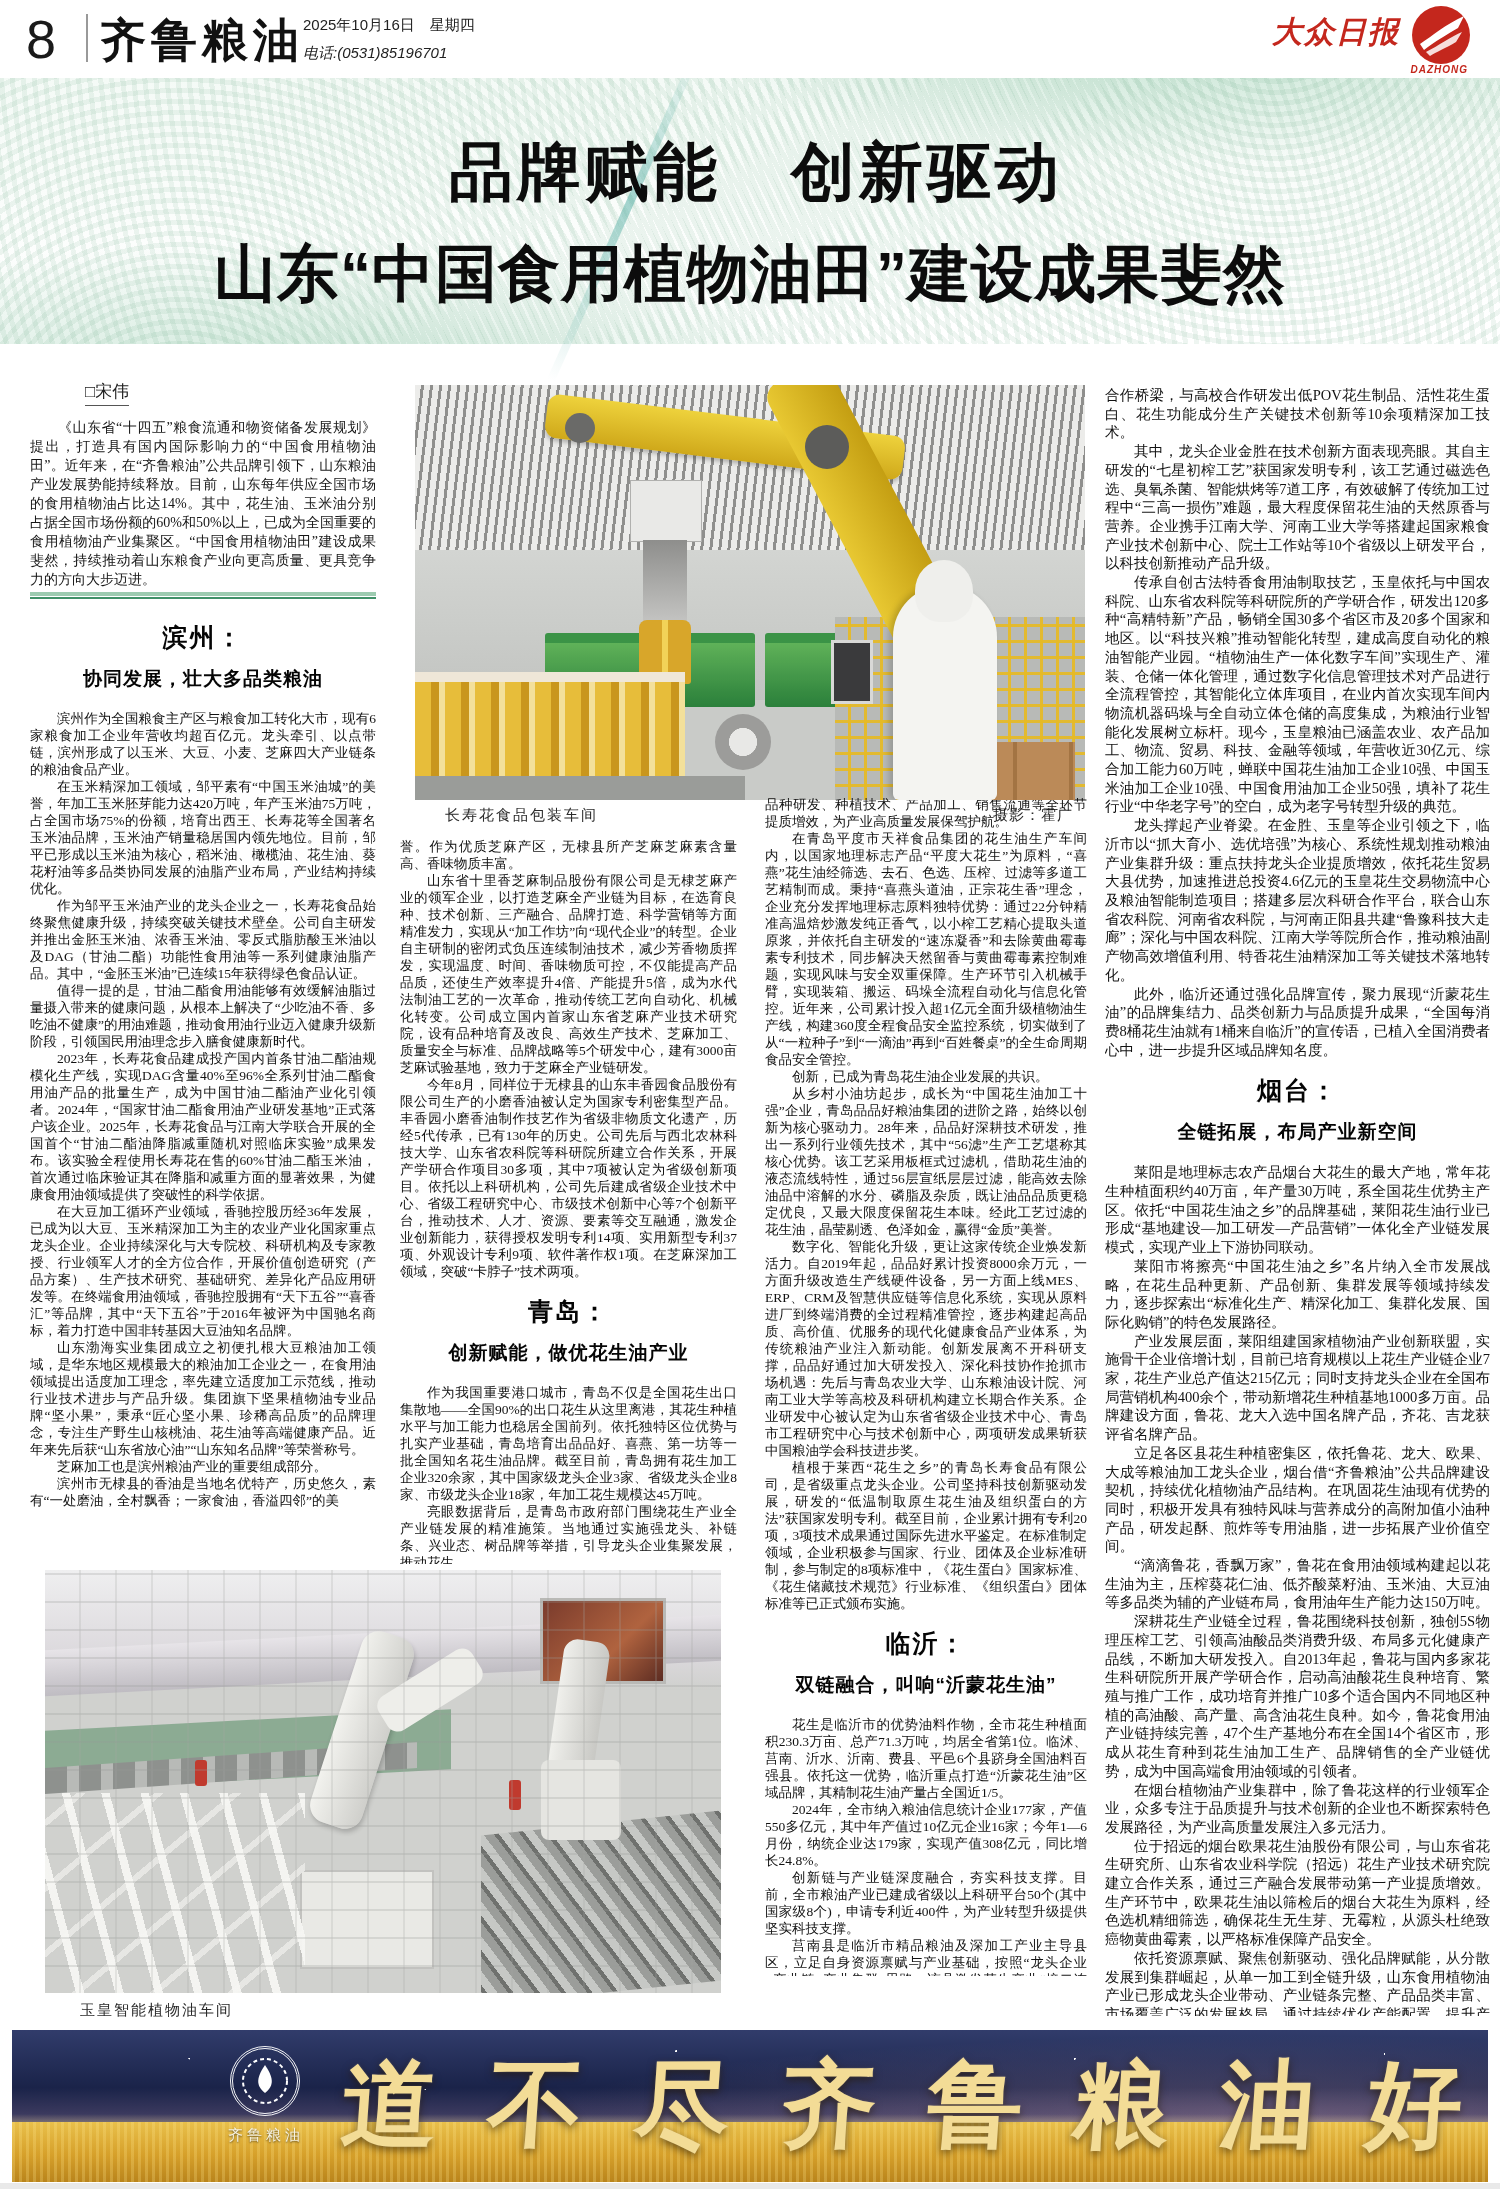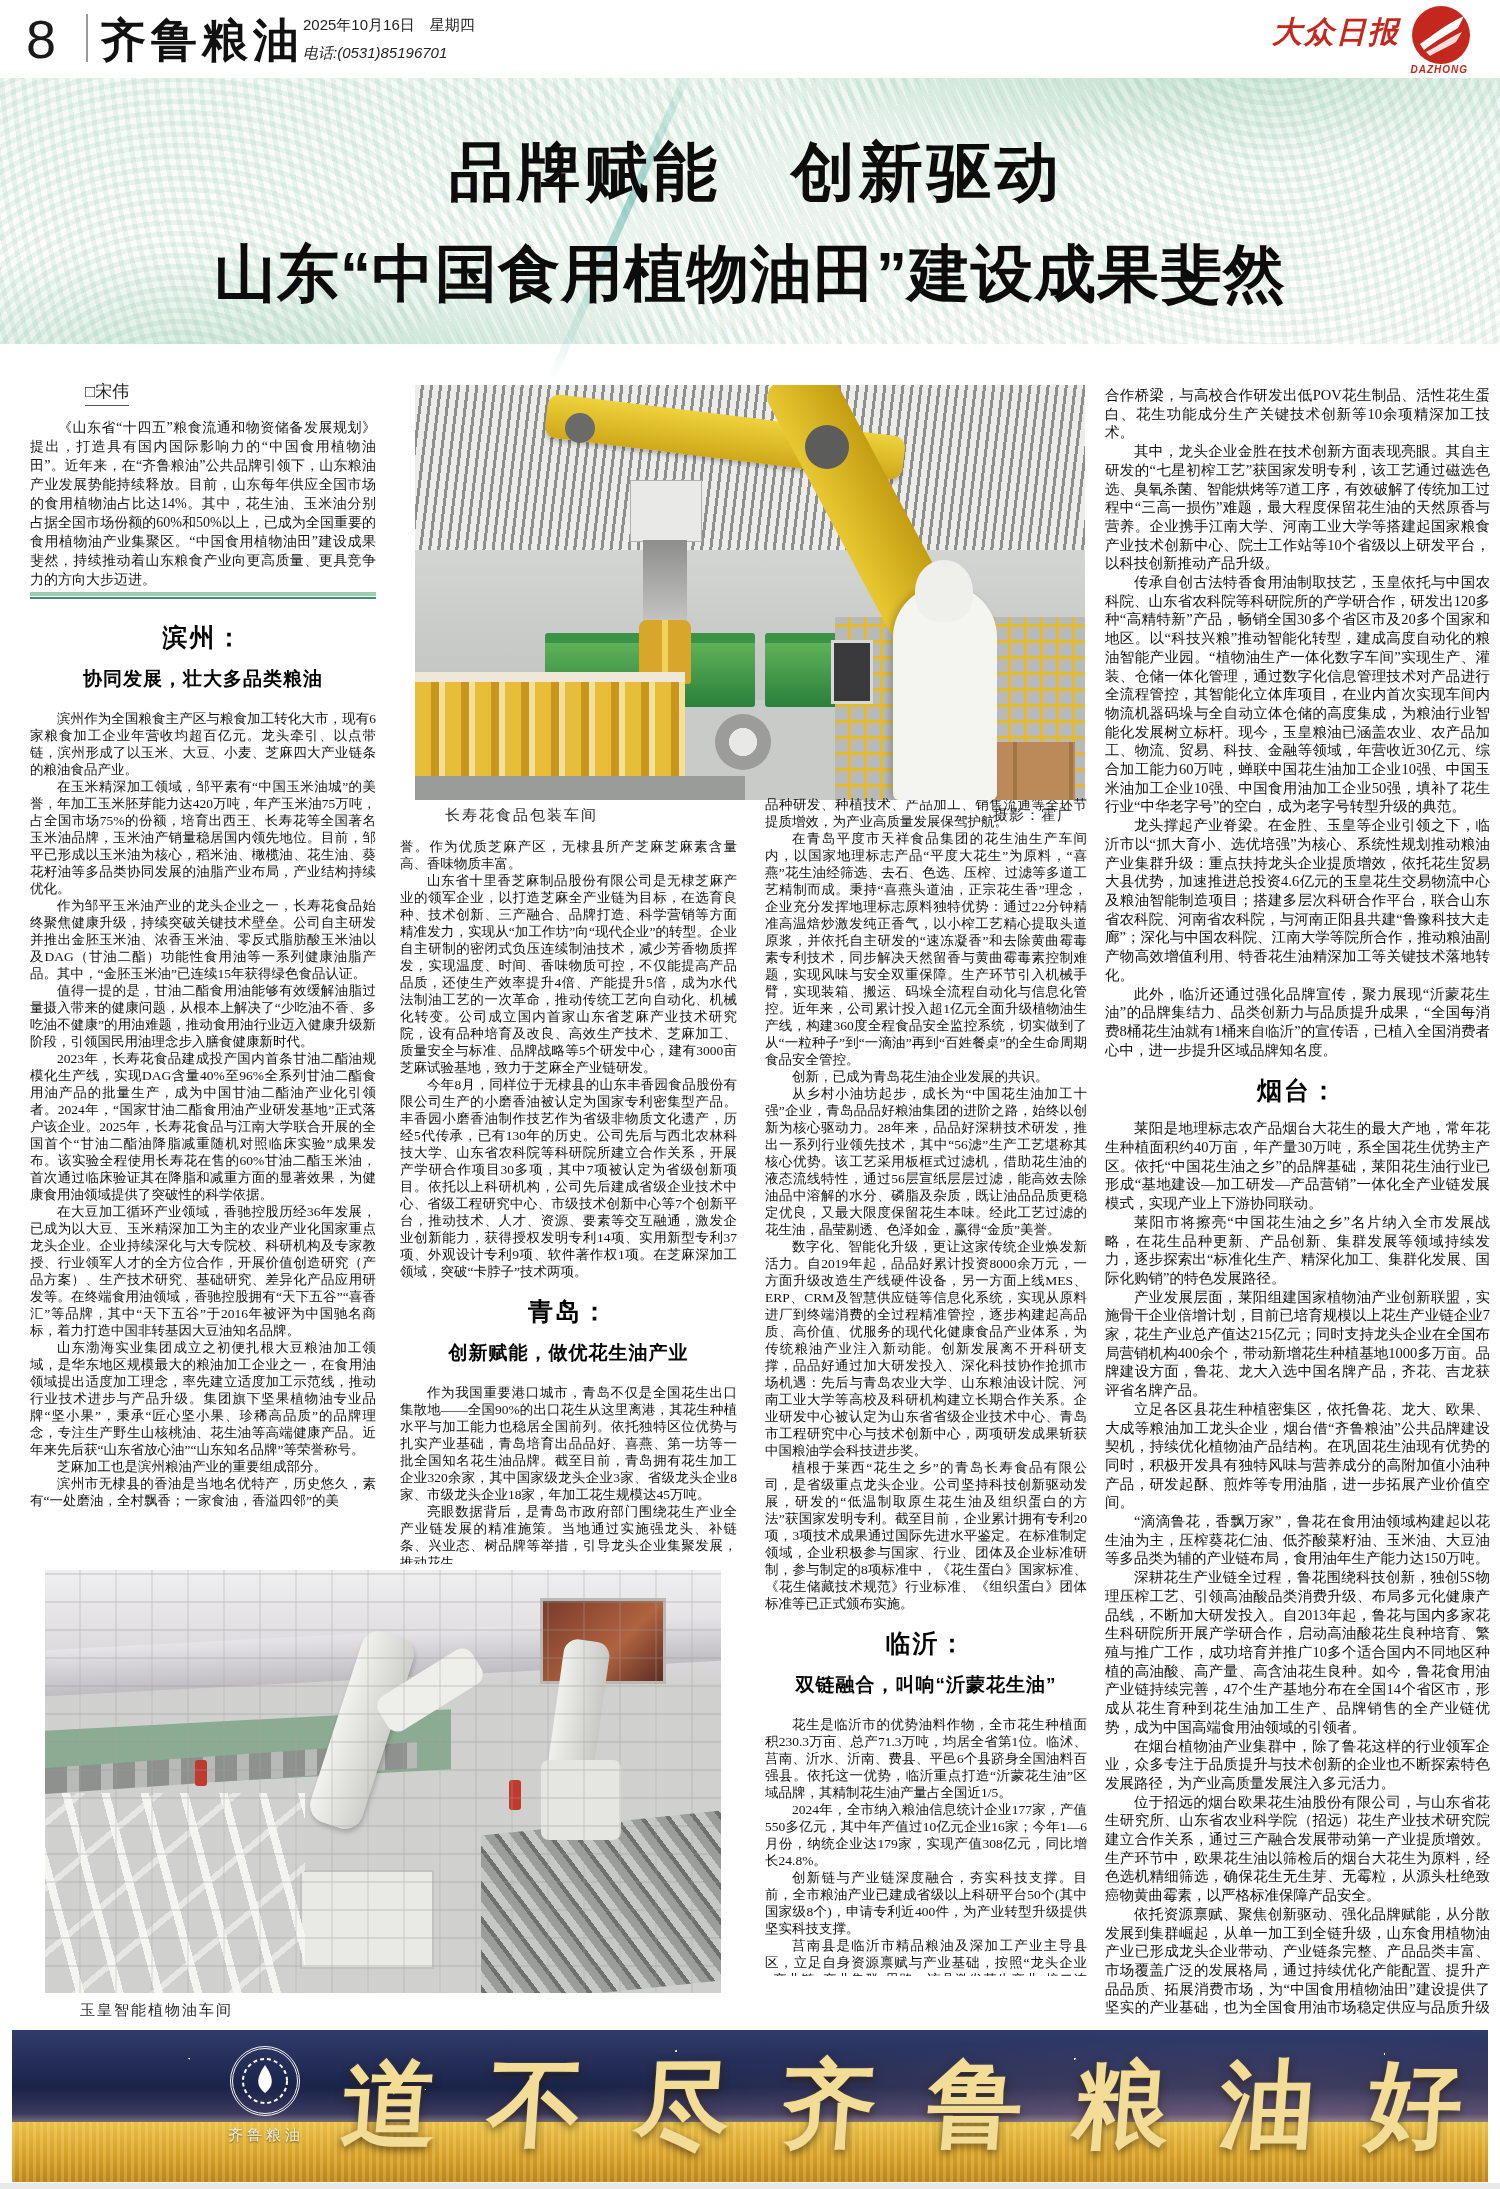--- a/index.html
+++ b/index.html
@@ -241,20 +241,21 @@
       <p>莒南县是临沂市精品粮油及深加工产业主导县区，立足自身资源禀赋与产业基础，按照“龙头企业+产业链+产业集群”思路，该县激发花生产业“接二连三”新活力，通过产业分工、相互协作、关联经营、集群发展打造“一条龙”式产业链条，形成以金胜、玉皇、兴泉、绿地等龙头企业为引领的国家级粮油产业集群。</p>
     </div>
   <div id="col4" class="col">
       <p class="noind">合作桥梁，与高校合作研发出低POV花生制品、活性花生蛋白、花生功能成分生产关键技术创新等10余项精深加工技术。</p>
       <p>其中，龙头企业金胜在技术创新方面表现亮眼。其自主研发的“七星初榨工艺”获国家发明专利，该工艺通过磁选色选、臭氧杀菌、智能烘烤等7道工序，有效破解了传统加工过程中“三高一损伤”难题，最大程度保留花生油的天然原香与营养。企业携手江南大学、河南工业大学等搭建起国家粮食产业技术创新中心、院士工作站等10个省级以上研发平台，以科技创新推动产品升级。</p>
       <p>传承自创古法特香食用油制取技艺，玉皇依托与中国农科院、山东省农科院等科研院所的产学研合作，研发出120多种“高精特新”产品，畅销全国30多个省区市及20多个国家和地区。以“科技兴粮”推动智能化转型，建成高度自动化的粮油智能产业园。“植物油生产一体化数字车间”实现生产、灌装、仓储一体化管理，通过数字化信息管理技术对产品进行全流程管控，其智能化立体库项目，在业内首次实现车间内物流机器码垛与全自动立体仓储的高度集成，为粮油行业智能化发展树立标杆。现今，玉皇粮油已涵盖农业、农产品加工、物流、贸易、科技、金融等领域，年营收近30亿元、综合加工能力60万吨，蝉联中国花生油加工企业10强、中国玉米油加工企业10强、中国食用油加工企业50强，填补了花生行业“中华老字号”的空白，成为老字号转型升级的典范。</p>
       <p>龙头撑起产业脊梁。在金胜、玉皇等企业引领之下，临沂市以“抓大育小、选优培强”为核心、系统性规划推动粮油产业集群升级：重点扶持龙头企业提质增效，依托花生贸易大县优势，加速推进总投资4.6亿元的玉皇花生交易物流中心及粮油智能制造项目；搭建多层次科研合作平台，联合山东省农科院、河南省农科院，与河南正阳县共建“鲁豫科技大走廊”；深化与中国农科院、江南大学等院所合作，推动粮油副产物高效增值利用、特香花生油精深加工等关键技术落地转化。</p>
       <p>此外，临沂还通过强化品牌宣传，聚力展现“沂蒙花生油”的品牌集结力、品类创新力与品质提升成果，“全国每消费8桶花生油就有1桶来自临沂”的宣传语，已植入全国消费者心中，进一步提升区域品牌知名度。</p>
       <div class="sec-head">
         <div class="sec-city">烟台：</div>
+        <div class="sec-title">全链拓展，布局产业新空间</div>
       </div>
       <p>莱阳是地理标志农产品烟台大花生的最大产地，常年花生种植面积约40万亩，年产量30万吨，系全国花生优势主产区。依托“中国花生油之乡”的品牌基础，莱阳花生油行业已形成“基地建设—加工研发—产品营销”一体化全产业链发展模式，实现产业上下游协同联动。</p>
       <p>莱阳市将擦亮“中国花生油之乡”名片纳入全市发展战略，在花生品种更新、产品创新、集群发展等领域持续发力，逐步探索出“标准化生产、精深化加工、集群化发展、国际化购销”的特色发展路径。</p>
       <p>产业发展层面，莱阳组建国家植物油产业创新联盟，实施骨干企业倍增计划，目前已培育规模以上花生产业链企业7家，花生产业总产值达215亿元；同时支持龙头企业在全国布局营销机构400余个，带动新增花生种植基地1000多万亩。品牌建设方面，鲁花、龙大入选中国名牌产品，齐花、吉龙获评省名牌产品。</p>
       <p>立足各区县花生种植密集区，依托鲁花、龙大、欧果、大成等粮油加工龙头企业，烟台借“齐鲁粮油”公共品牌建设契机，持续优化植物油产品结构。在巩固花生油现有优势的同时，积极开发具有独特风味与营养成分的高附加值小油种产品，研发起酥、煎炸等专用油脂，进一步拓展产业价值空间。</p>
       <p>“滴滴鲁花，香飘万家”，鲁花在食用油领域构建起以花生油为主，压榨葵花仁油、低芥酸菜籽油、玉米油、大豆油等多品类为辅的产业链布局，食用油年生产能力达150万吨。</p>
       <p>深耕花生产业链全过程，鲁花围绕科技创新，独创5S物理压榨工艺、引领高油酸品类消费升级、布局多元化健康产品线，不断加大研发投入。自2013年起，鲁花与国内多家花生科研院所开展产学研合作，启动高油酸花生良种培育、繁殖与推广工作，成功培育并推广10多个适合国内不同地区种植的高油酸、高产量、高含油花生良种。如今，鲁花食用油产业链持续完善，47个生产基地分布在全国14个省区市，形成从花生育种到花生油加工生产、品牌销售的全产业链优势，成为中国高端食用油领域的引领者。</p>
       <p>在烟台植物油产业集群中，除了鲁花这样的行业领军企业，众多专注于品质提升与技术创新的企业也不断探索特色发展路径，为产业高质量发展注入多元活力。</p>
       <p>位于招远的烟台欧果花生油股份有限公司，与山东省花生研究所、山东省农业科学院（招远）花生产业技术研究院建立合作关系，通过三产融合发展带动第一产业提质增效。生产环节中，欧果花生油以筛检后的烟台大花生为原料，经色选机精细筛选，确保花生无生芽、无霉粒，从源头杜绝致癌物黄曲霉素，以严格标准保障产品安全。</p>
       <p>依托资源禀赋、聚焦创新驱动、强化品牌赋能，从分散发展到集群崛起，从单一加工到全链升级，山东食用植物油产业已形成龙头企业带动、产业链条完整、产品品类丰富、市场覆盖广泛的发展格局，通过持续优化产能配置、提升产品品质、拓展消费市场，为“中国食用植物油田”建设提供了坚实的产业基础，也为全国食用油市场稳定供应与品质升级贡献了山东力量。</p>

